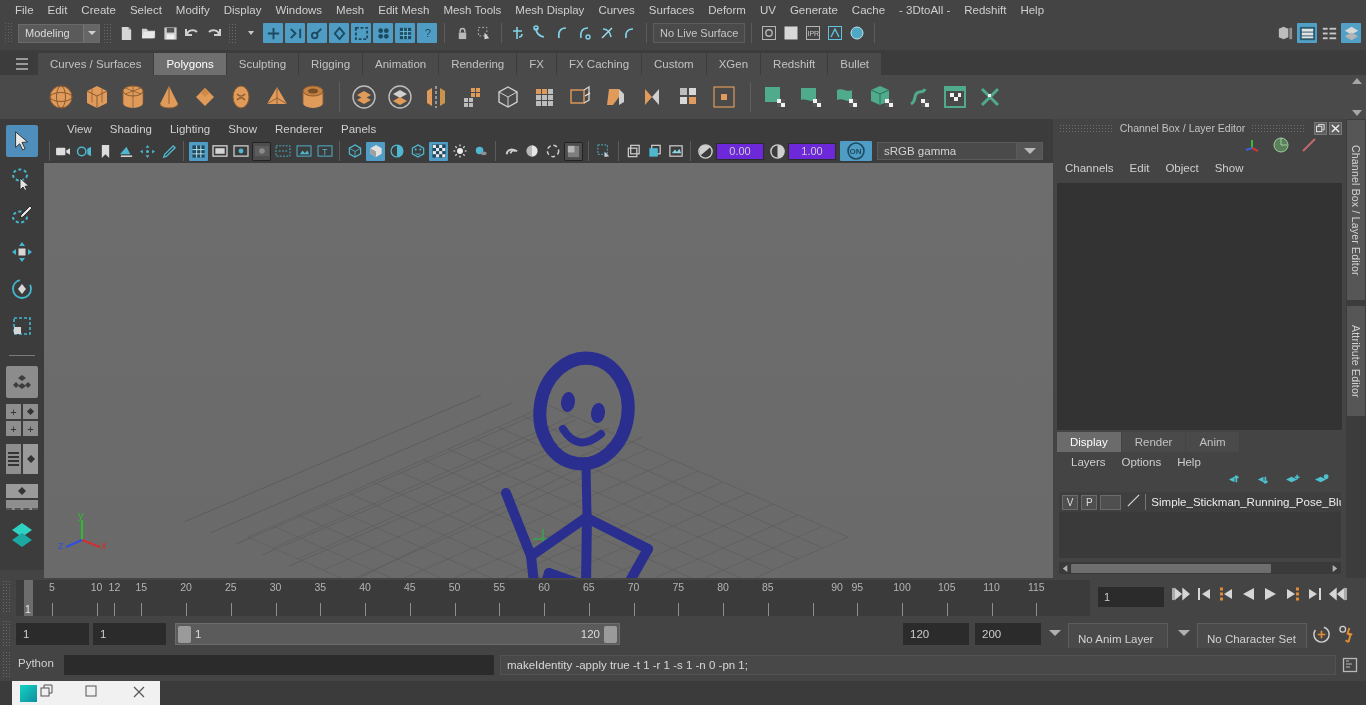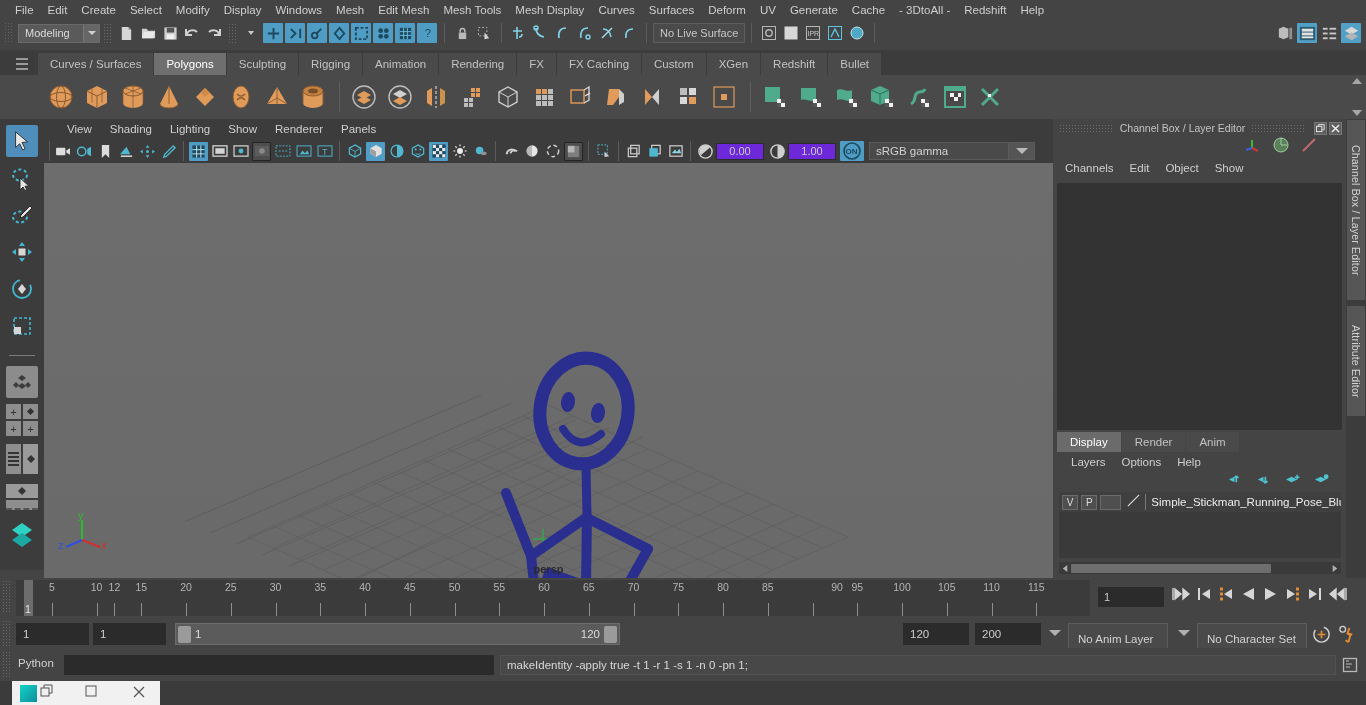--- a/index.html
+++ b/index.html
@@ -1000,21 +1000,21 @@
         </div>
       <div class="vbtn" style="margin-left:4px;">
         <svg width="17" height="17" viewBox="0 0 18 18">
             <circle cx="9" cy="9" r="7" fill="none" stroke="#cfcfcf" stroke-width="1.5"></circle>
             <path d="M9 2a7 7 0 010 14z" fill="#cfcfcf"></path>
           </svg>
       </div>
       <div class="numfld">
           <span>1.00</span>
         </div>
-      <div class="vbtn on" style="margin-left:4px;width:24px;height:20px;justify-content:center;">
+      <div class="vbtn on" style="margin-left:4px;width:32px;height:20px;justify-content:center;">
         <svg width="18" height="18" viewBox="0 0 18 18">
             <circle cx="9" cy="9" r="8" fill="none" stroke="#1d4a60" stroke-width="1.6"></circle>
             <text x="2.5" y="12" font-size="8" fill="#1d4a60" font-family="sans-serif" font-weight="bold">ON</text>
           </svg>
       </div>
       <div class="gammafld" style="margin-left:4px;">
         <span>sRGB gamma</span>
       </div>
       <div class="gammaarw"></div>
     </div>
@@ -1096,21 +1096,20 @@
           <path d="M545 356 L604 386" stroke-width="10"></path>
           <path d="M604 386 L578 432" stroke-width="10"></path>
 
           <path d="M542 423 L560 478" stroke-width="10"></path>
           <path d="M560 478 L617 493" stroke-width="10"></path>
 
           <path d="M542 423 L505 410" stroke-width="10"></path>
           <path d="M505 410 L493 447" stroke-width="10"></path>
         </g>
       </svg>
-      <div class="perspLabel">persp</div>
 
       <svg width="60" height="50" style="position:absolute;left:12px;bottom:22px;">
         <line x1="26" y1="34" x2="26" y2="14" stroke="#2fbb2f" stroke-width="2"></line>
         <line x1="26" y1="34" x2="44" y2="41" stroke="#d03030" stroke-width="2"></line>
         <line x1="26" y1="34" x2="10" y2="41" stroke="#3050e0" stroke-width="2"></line>
         <text x="22" y="13" font-size="11" fill="#2fbb2f" font-family="sans-serif">y</text>
         <text x="45" y="43" font-size="11" fill="#d03030" font-family="sans-serif">x</text>
         <text x="2" y="43" font-size="11" fill="#3050e0" font-family="sans-serif">z</text>
       </svg>
     </div>

